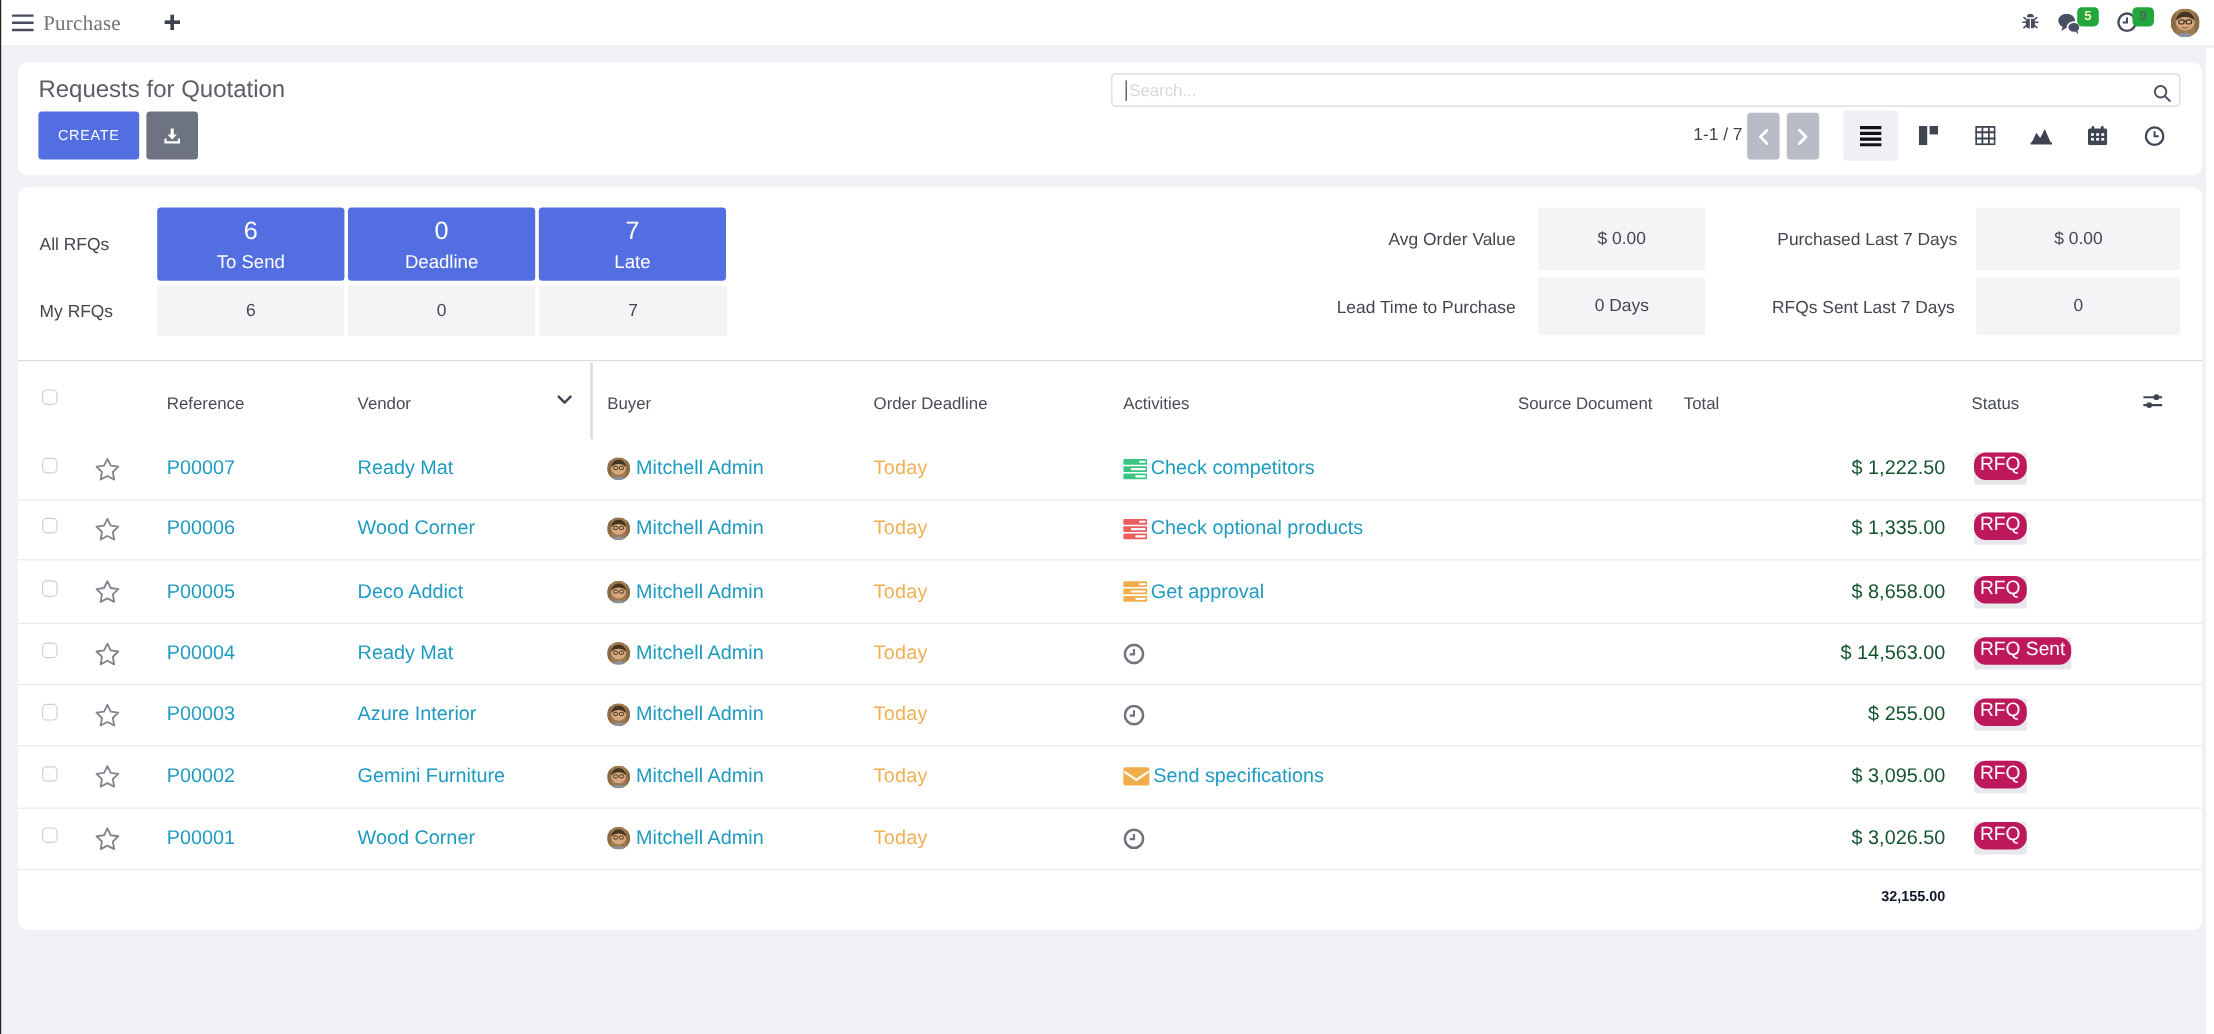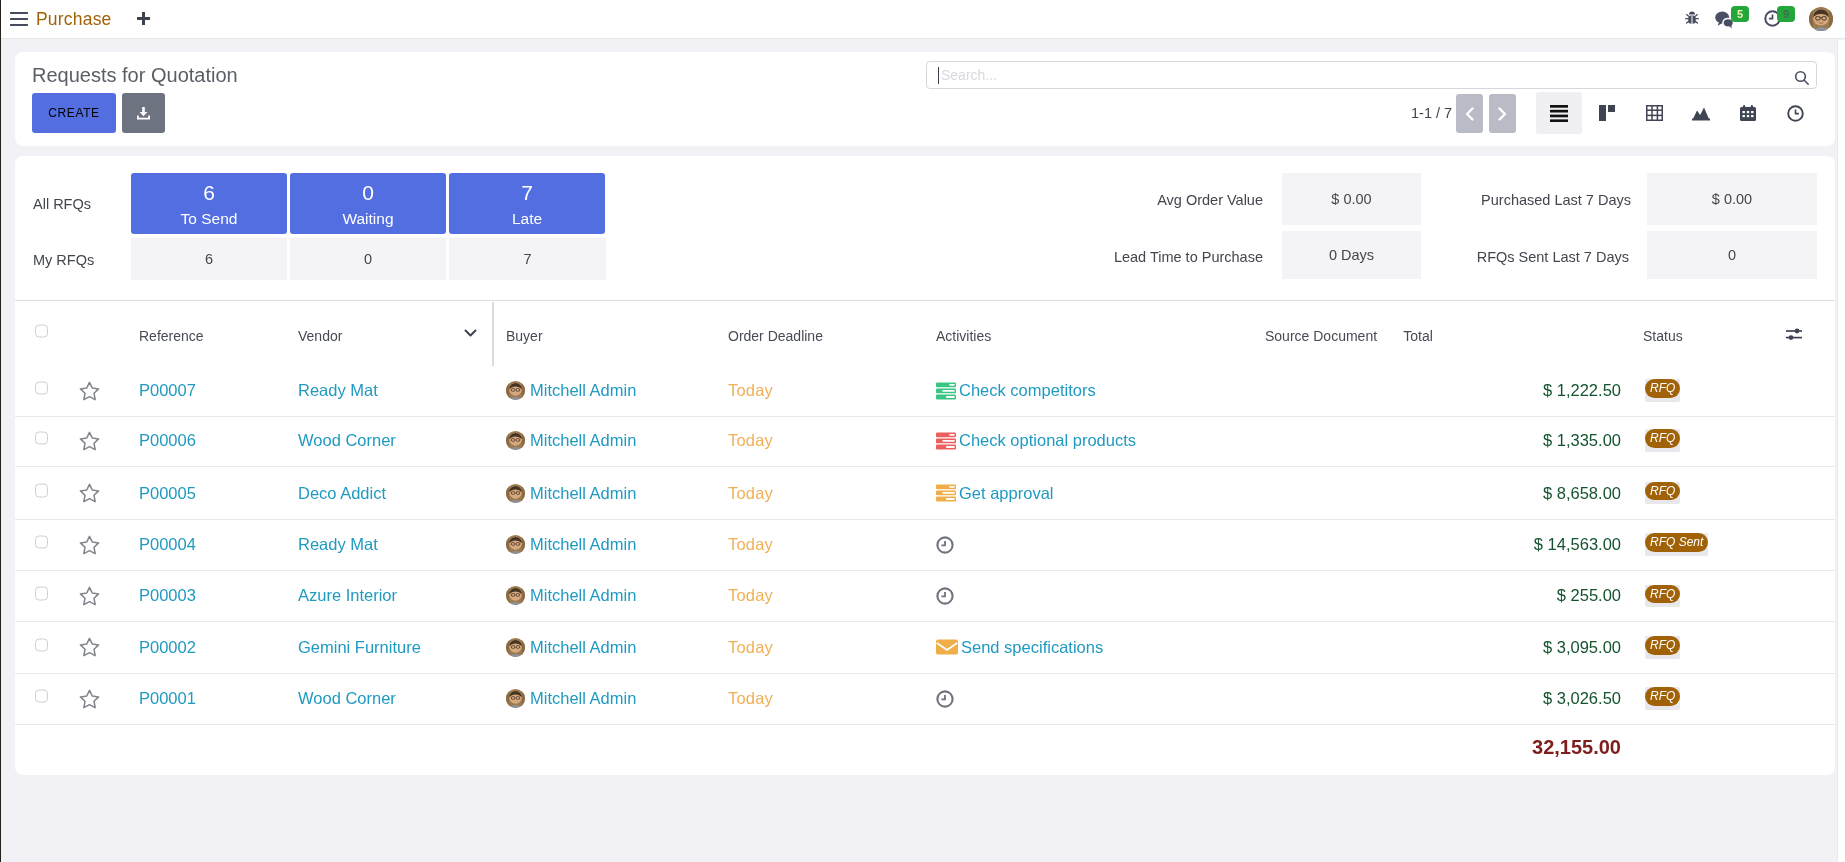--- a/index.html
+++ b/index.html
@@ -6,34 +6,34 @@
   html,body { width:1845px; height:862px; overflow:hidden; }
   body { font-family:"Liberation Sans", sans-serif; background:#f2f2f6; position:relative; }
   .page { position:absolute; inset:0; }
 
   .left-edge { position:absolute; left:0; top:0; width:1px; height:862px; background:#26221c; z-index:50; }
 
   
   .topbar { position:absolute; left:0; top:0; width:1845px; height:39px; background:#fff; border-bottom:1px solid #e7e7ec; z-index:10; }
   .hamburger { position:absolute; left:10px; top:12px; width:18px; height:15px; cursor:pointer; }
   .hamburger span { display:block; height:2.4px; background:#474b5e; border-radius:0.5px; margin-bottom:3.5px; }
-  .app-name { position:absolute; left:36px; top:9px; font-size:17.5px; color:#a16207; letter-spacing:0.2px; }
+  .app-name { position:absolute; left:36px; top:9px; font-size:17.5px; color:#737373; letter-spacing:0.2px;font-family:Liberation Serif, serif; }
   .plus-btn { position:absolute; left:137px; top:12px; cursor:pointer; }
   .systray { position:absolute; left:0; top:0; width:1845px; height:39px; }
   .sys-icon { position:absolute; top:0; }
   .badge-count { position:absolute; border-radius:4px; font-size:11px; font-weight:700; width:18px; height:16px; line-height:16px; text-align:center; }
   .avatar-top { position:absolute; left:1809px; top:7px; width:24px; height:24px; border-radius:50%; overflow:hidden; }
 
   
   .gutter { position:absolute; left:1837px; top:40px; width:8px; height:822px; background:#fff; border-left:1px solid #e9e9ed; }
 
   
   .control-panel { position:absolute; left:15px; top:52px; width:1820px; height:94px; background:#fff; border-radius:8px; }
   .view-title { position:absolute; left:17px; top:12px; font-size:20px; color:#5a5e66; font-weight:400; }
-  .btn-create { position:absolute; left:17px; top:41px; width:84px; height:40px; background:#526ee0; color:#000000; border:none; border-radius:3px; font-size:12px; letter-spacing:0.6px; font-family:inherit; cursor:pointer; }
+  .btn-create { position:absolute; left:17px; top:41px; width:84px; height:40px; background:#526ee0; color:#ffffff; border:none; border-radius:3px; font-size:12px; letter-spacing:0.6px; font-family:inherit; cursor:pointer; }
   .btn-download { position:absolute; left:107px; top:41px; width:43px; height:40px; background:#6d7380; border:none; border-radius:3px; cursor:pointer; }
   .searchbox { position:absolute; left:911px; top:9px; width:891px; height:28px; border:1px solid #d6d7de; border-radius:4px; background:#fff; }
   .searchbox .caret { position:absolute; left:11px; top:5px; width:1px; height:17px; background:#3c3f49; }
   .searchbox input { position:absolute; left:14px; top:1px; width:780px; height:24px; border:none; outline:none; font-size:14px; font-family:inherit; color:#7f1d1d; }
   .searchbox input::placeholder { color:#d8d9de; }
   .search-mag { position:absolute; right:6px; top:8px; cursor:pointer; }
   .filter-row { position:absolute; top:48px; height:30px; left:0; width:100%; }
   .fbtn { position:absolute; top:0; height:30px; display:flex; align-items:center; gap:4px; font-size:15px; color:#3e4248; cursor:pointer; }
   .pager-text { position:absolute; left:1396px; top:53px; font-size:14.5px; color:#41444d; }
   .pager-btn { position:absolute; top:42px; width:27px; height:39px; background:#b9bbc6; border:none; border-radius:3px; cursor:pointer; display:flex; align-items:center; justify-content:center; }
@@ -66,24 +66,24 @@
   .c-star { left:64px; }
   .c-ref { left:124px; font-size:16.5px; color:#1f9ac1; }
   .c-vendor { left:283px; font-size:16.5px; color:#1f9ac1; }
   .c-buyer { left:491px; font-size:16.5px; color:#1f9ac1; gap:5px; }
   .c-deadline { left:713px; font-size:16.5px; color:#f1b055; letter-spacing:0.2px; }
   .c-activity { left:921px; font-size:16.5px; color:#1f9ac1; gap:3px; }
   .c-total { left:1200px; width:406px; justify-content:flex-end; font-size:16.5px; color:#14532d; }
   .c-status { left:1630px; }
   .row-avatar { width:19px; height:19px; border-radius:50%; overflow:hidden; flex:none; }
   .status-wrap { background:#e7e7ec; border-radius:2px; padding:0 0 4px 0; display:inline-block; }
-  .status-pill { display:block; background:#a16207; color:#fff; font-size:12px; font-weight:400; border-radius:10px; padding:3px 5px; line-height:1.05;font-style:italic; }
+  .status-pill { display:block; background:#be185d; color:#fff; font-size:16px; font-weight:400; border-radius:10px; padding:3px 5px; line-height:1.05; }
 
   .tfoot { position:absolute; left:0; top:569px; width:1820px; height:50px; }
-  .foot-total { position:absolute; left:1200px; top:0; width:406px; height:44px; display:flex; align-items:center; justify-content:flex-end; font-size:20px; font-weight:700; color:#7f1d1d; }
+  .foot-total { position:absolute; left:1200px; top:0; width:406px; height:44px; display:flex; align-items:center; justify-content:flex-end; font-size:12px; font-weight:700; color:#0f172a; }
 
   svg { display:block; }
 </style>
 </head>
 <body>
 
 <div class="page">
   <div class="left-edge"></div>
 
   <header class="topbar">
@@ -250,21 +250,21 @@
 
     <div class="dash-label" style="left:18px; top:40px;">All RFQs</div>
     <div class="dash-label" style="left:18px; top:96px;">My RFQs</div>
 
     <button class="kpi-btn" style="left:116px; top:17px;">
       <span class="num">6</span>
       <span class="lbl">To Send</span>
     </button>
     <button class="kpi-btn" style="left:275px; top:17px;">
       <span class="num">0</span>
-      <span class="lbl">Waiting</span>
+      <span class="lbl">Deadline</span>
     </button>
     <button class="kpi-btn" style="left:434px; top:17px;">
       <span class="num">7</span>
       <span class="lbl">Late</span>
     </button>
 
     <div class="kpi-cell" style="left:116px; top:82px; width:156px; height:42px;">6</div>
     <div class="kpi-cell" style="left:275px; top:82px; width:156px; height:42px;">0</div>
     <div class="kpi-cell" style="left:434px; top:82px; width:157px; height:42px;">7</div>
 

